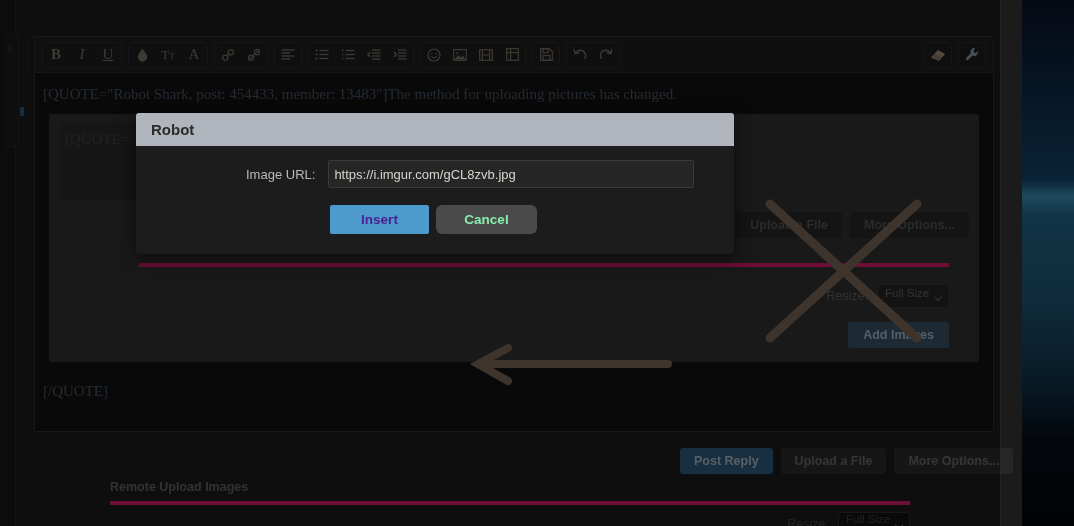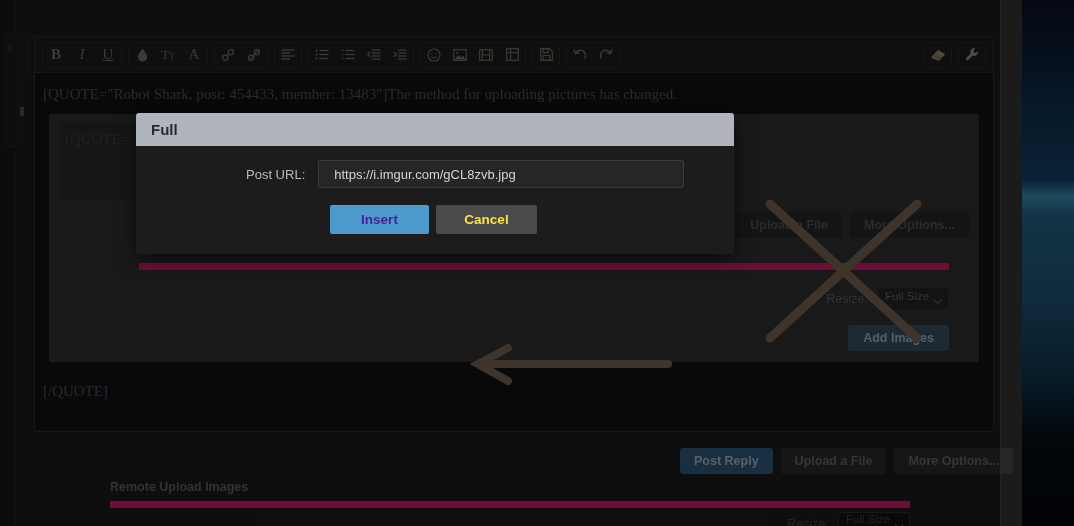--- a/index.html
+++ b/index.html
@@ -212,21 +212,21 @@
   
   .remote-section {
     position: absolute;
     font-family: "Liberation Sans", sans-serif;
   }
   .remote-title {
     font-size: 12.5px;
     font-weight: bold;
     color: #575757;
     padding-bottom: 7px;
-    border-bottom: 7px solid #be185d;
+    border-bottom: 4px solid #be185d;
   }
   .resize-row {
     display: flex;
     align-items: center;
     justify-content: flex-end;
     gap: 9px;
     margin-top: 17px;
   }
   .resize-label { font-size: 12.5px; color: #575757; }
   .select {
@@ -349,41 +349,41 @@
     white-space: nowrap;
   }
   .field-input {
     width: 366px;
     height: 28px;
     background: #262626;
     border: 1px solid #3a3a3a;
     border-radius: 2px;
     color: #d8d4cd;
     font-size: 13px;
-    padding: 0 15px;
+    padding: 0 5px;
     font-family: "Liberation Sans", sans-serif;
     outline: none;
   }
   .modal-actions {
     display: flex;
     gap: 7px;
     padding-left: 194px;
     margin-top: 17px;
   }
   .modal-btn {
     height: 29px;
     border: none;
     border-radius: 2px;
     font-size: 13.5px;
     font-weight: bold;
     cursor: pointer;
     font-family: "Liberation Sans", sans-serif;
   }
   .modal-btn.insert { width: 99px; background: #4d9bcc; color: #4c1d95; }
-  .modal-btn.cancel { width: 101px; background: #4a4a4a; color: #fde047; }
+  .modal-btn.cancel { width: 101px; background: #4a4a4a; color: #86efac; border-radius: 6px; }
 </style>
 </head>
 <body>
 
 <div id="root">
 
   <div class="bg-strip-edge"></div>
   <div class="bg-strip"></div>
 
   <div class="page-panel">
@@ -632,25 +632,25 @@
       <g stroke="#6b5a4c" stroke-width="8" stroke-linecap="round" fill="none">
         <line x1="668" y1="364" x2="482" y2="364"></line>
         <path d="M508 348 L478 364 L508 381"></path>
       </g>
     </svg>
 
     <div class="modal-shade"></div>
 
     <div class="modal">
       <div class="modal-header">
-        <span class="modal-title">Full</span>
+        <span class="modal-title">Robot</span>
       </div>
       <div class="modal-body">
         <div class="field-row">
-          <span class="field-label">Post URL:</span>
+          <span class="field-label">Image URL:</span>
           <input class="field-input" type="text" value="https://i.imgur.com/gCL8zvb.jpg" placeholder="https://" style="">
         </div>
         <div class="modal-actions">
           <button class="modal-btn insert">Insert</button>
           <button class="modal-btn cancel">Cancel</button>
         </div>
       </div>
     </div>
 
   </div>

